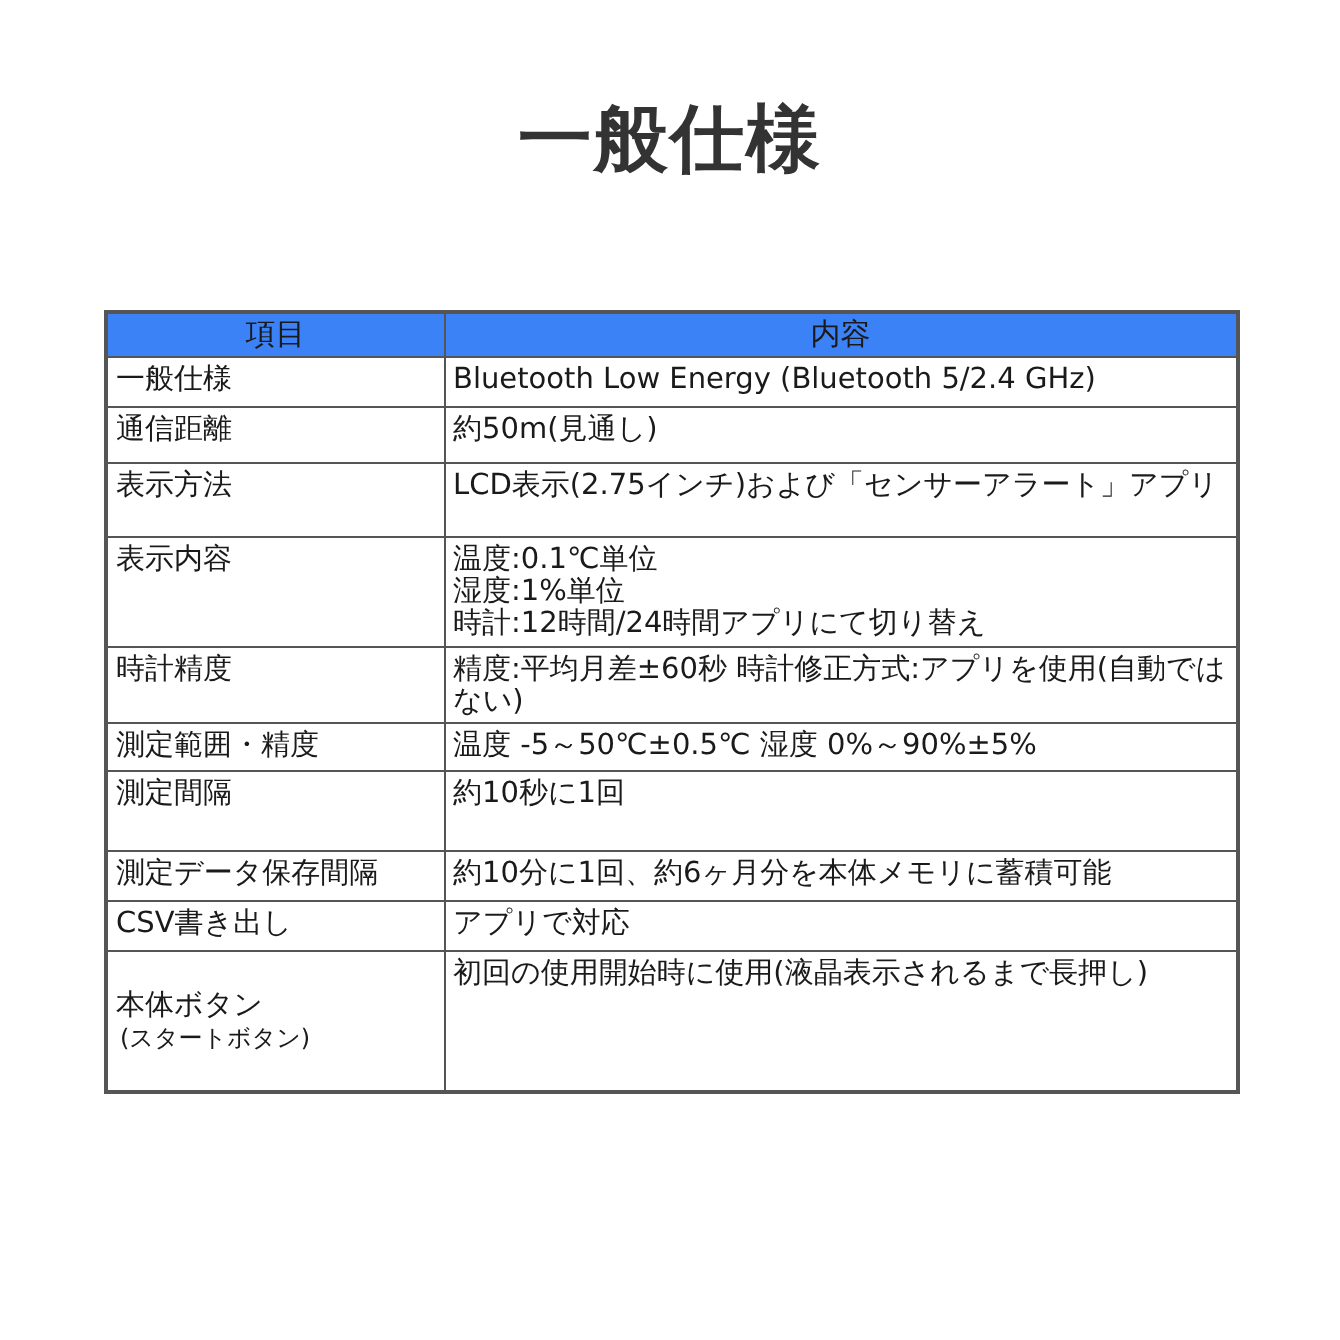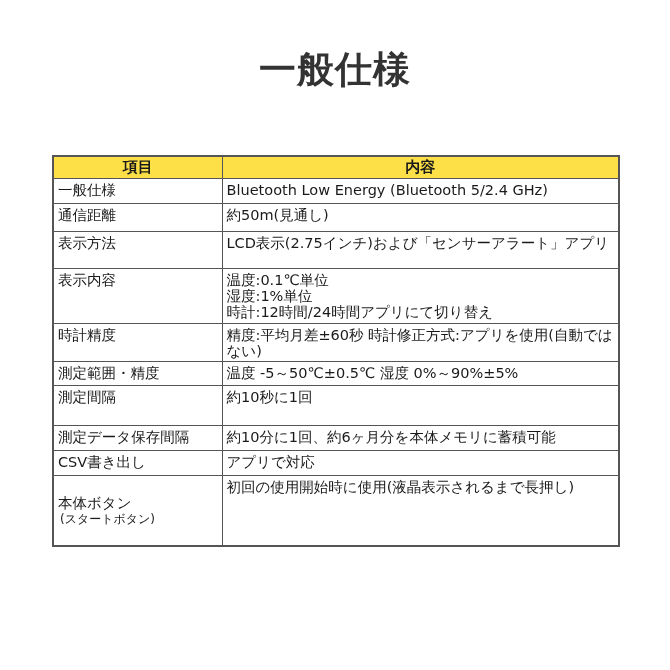--- a/index.html
+++ b/index.html
@@ -41,22 +41,22 @@
     .spec-table th, .spec-table td {
       border: 1.5px solid #555555;
       padding: 0 4px;
       vertical-align: top;
       font-size: 14.5px;
       line-height: 16px;
       white-space: pre-line;
       word-break: break-all;
     }
     .spec-table th {
-      background: #fde047;
-      font-weight: bold;
+      background: #3b82f6;
+      font-weight: normal;
       text-align: center;
       height: 21px;
       line-height: 21px;
       font-size: 15px;
     }
     .spec-table td {
       padding-top: 3px;
       padding-bottom: 2px;
     }
     .sub-label {

